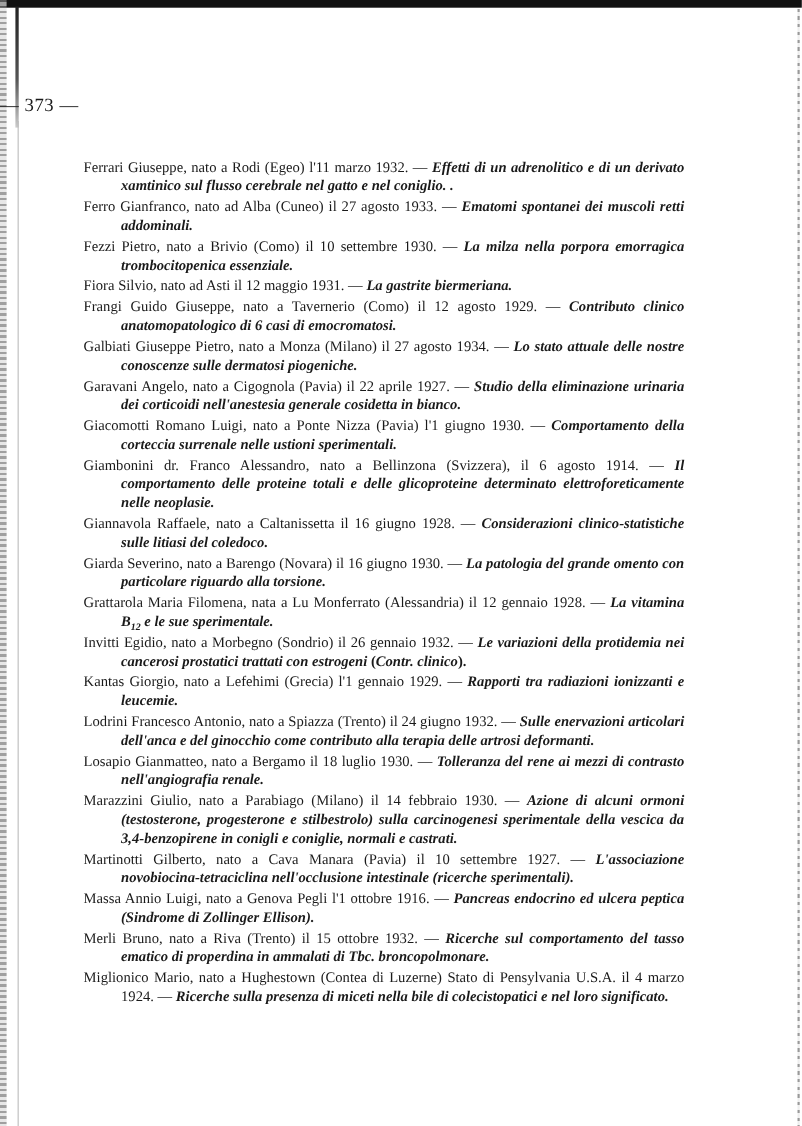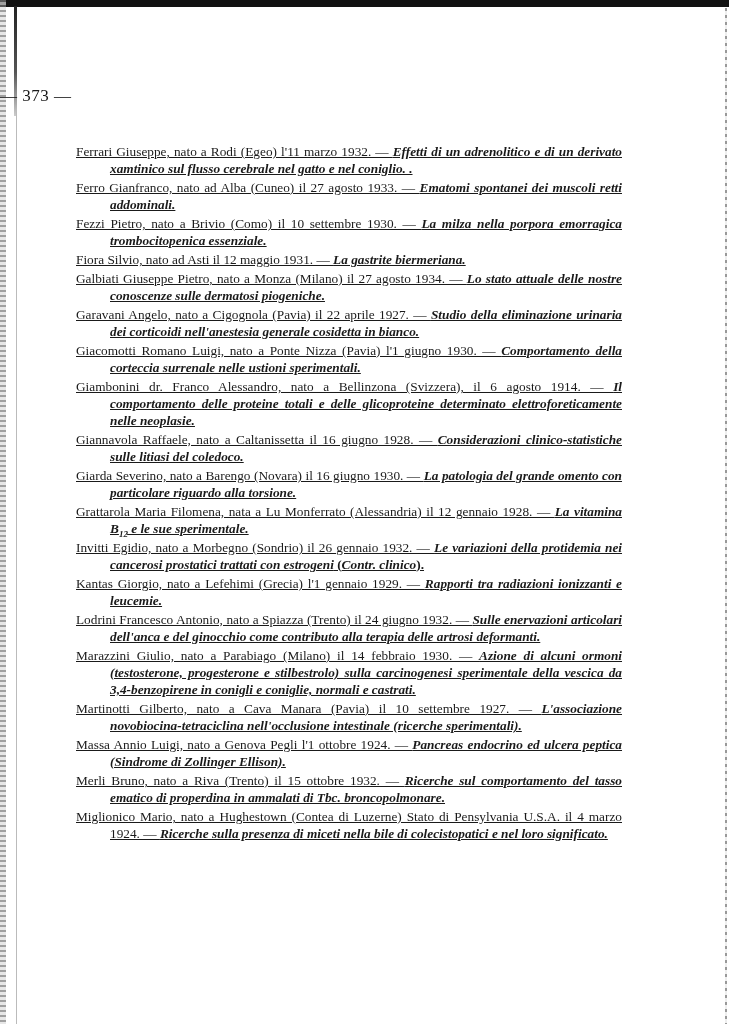--- a/index.html
+++ b/index.html
@@ -16,21 +16,21 @@
     background: linear-gradient(to bottom, #222, #555 60%, #ccc); }
   .left-line { position: absolute; left: 16px; top: 110px; width: 1px; height: 914px; background: #bbb; }
   .right-edge { position: absolute; right: 2px; top: 8px; width: 2px; height: 1016px;
     background: repeating-linear-gradient(to bottom, #999 0 3px, #eee 3px 7px); }
   .page-number {
     position: absolute; top: 86px; left: 0; width: 729px; text-align: left;
     font-size: 17px; letter-spacing: 0.5px;
   }
   .entries {
     position: absolute; left: 76px; top: 143px; width: 546px;
-    font-size: 13.3px; line-height: 17px; text-decoration: underline;
+    font-size: 13.3px; line-height: 17px;
   }
   .entry { margin: 0 0 2px 0; padding-left: 34px; text-indent: -34px; text-align: justify; }
   .entry .title { font-style: italic; font-weight: bold; }
   .entry .title .plain { font-style: normal; }
   sub { font-size: 9px; line-height: 0; }
 </style>
 </head>
 <body>
 
 <div class="top-bar"></div>
@@ -39,28 +39,30 @@
 <div class="left-line"></div>
 <div class="right-edge"></div>
 
 <div class="page-number">— 373 —</div>
 
 <div class="entries">
   <p class="entry"><span>Ferrari Giuseppe, nato a Rodi (Egeo) l'11 marzo 1932. — </span><span class="title">Effetti di un adrenolitico e di un derivato xamtinico sul flusso cerebrale nel gatto e nel coniglio. .</span></p>
   <p class="entry"><span>Ferro Gianfranco, nato ad Alba (Cuneo) il 27 agosto 1933. — </span><span class="title">Ematomi spontanei dei muscoli retti addominali.</span></p>
   <p class="entry"><span>Fezzi Pietro, nato a Brivio (Como) il 10 settembre 1930. — </span><span class="title">La milza nella porpora emorragica trombocitopenica essenziale.</span></p>
   <p class="entry"><span>Fiora Silvio, nato ad Asti il 12 maggio 1931. — </span><span class="title">La gastrite biermeriana.</span></p>
+  <p class="entry"><span>Frangi Guido Giuseppe, nato a Tavernerio (Como) il 12 agosto 1929. — </span><span class="title">Contributo clinico anatomopatologico di 6 casi di emocromatosi.</span></p>
   <p class="entry"><span>Galbiati Giuseppe Pietro, nato a Monza (Milano) il 27 agosto 1934. — </span><span class="title">Lo stato attuale delle nostre conoscenze sulle dermatosi piogeniche.</span></p>
   <p class="entry"><span>Garavani Angelo, nato a Cigognola (Pavia) il 22 aprile 1927. — </span><span class="title">Studio della eliminazione urinaria dei corticoidi nell'anestesia generale cosidetta in bianco.</span></p>
   <p class="entry"><span>Giacomotti Romano Luigi, nato a Ponte Nizza (Pavia) l'1 giugno 1930. — </span><span class="title">Comportamento della corteccia surrenale nelle ustioni sperimentali.</span></p>
   <p class="entry"><span>Giambonini dr. Franco Alessandro, nato a Bellinzona (Svizzera), il 6 agosto 1914. — </span><span class="title">Il comportamento delle proteine totali e delle glicoproteine determinato elettroforeticamente nelle neoplasie.</span></p>
   <p class="entry"><span>Giannavola Raffaele, nato a Caltanissetta il 16 giugno 1928. — </span><span class="title">Considerazioni clinico-statistiche sulle litiasi del coledoco.</span></p>
   <p class="entry"><span>Giarda Severino, nato a Barengo (Novara) il 16 giugno 1930. — </span><span class="title">La patologia del grande omento con particolare riguardo alla torsione.</span></p>
   <p class="entry"><span>Grattarola Maria Filomena, nata a Lu Monferrato (Alessandria) il 12 gennaio 1928. — </span><span class="title"><span>La vitamina B</span><sub>12</sub><span> e le sue sperimentale.</span></span></p>
   <p class="entry"><span>Invitti Egidio, nato a Morbegno (Sondrio) il 26 gennaio 1932. — </span><span class="title"><span>Le variazioni della protidemia nei cancerosi prostatici trattati con estrogeni</span><span class="plain"> (</span><span>Contr. clinico</span><span class="plain">).</span></span></p>
   <p class="entry"><span>Kantas Giorgio, nato a Lefehimi (Grecia) l'1 gennaio 1929. — </span><span class="title">Rapporti tra radiazioni ionizzanti e leucemie.</span></p>
   <p class="entry"><span>Lodrini Francesco Antonio, nato a Spiazza (Trento) il 24 giugno 1932. — </span><span class="title">Sulle enervazioni articolari dell'anca e del ginocchio come contributo alla terapia delle artrosi deformanti.</span></p>
+  <p class="entry"><span>Losapio Gianmatteo, nato a Bergamo il 18 luglio 1930. — </span><span class="title">Tolleranza del rene ai mezzi di contrasto nell'angiografia renale.</span></p>
   <p class="entry"><span>Marazzini Giulio, nato a Parabiago (Milano) il 14 febbraio 1930. — </span><span class="title">Azione di alcuni ormoni (testosterone, progesterone e stilbestrolo) sulla carcinogenesi sperimentale della vescica da 3,4-benzopirene in conigli e coniglie, normali e castrati.</span></p>
   <p class="entry"><span>Martinotti Gilberto, nato a Cava Manara (Pavia) il 10 settembre 1927. — </span><span class="title">L'associazione novobiocina-tetraciclina nell'occlusione intestinale (ricerche sperimentali).</span></p>
-  <p class="entry"><span>Massa Annio Luigi, nato a Genova Pegli l'1 ottobre 1924. — </span><span class="title">Pancreas endocrino ed ulcera peptica (Sindrome di Zollinger Ellison).</span></p>
+  <p class="entry"><span>Massa Annio Luigi, nato a Genova Pegli l'1 ottobre 1916. — </span><span class="title">Pancreas endocrino ed ulcera peptica (Sindrome di Zollinger Ellison).</span></p>
   <p class="entry"><span>Merli Bruno, nato a Riva (Trento) il 15 ottobre 1932. — </span><span class="title">Ricerche sul comportamento del tasso ematico di properdina in ammalati di Tbc. broncopolmonare.</span></p>
   <p class="entry"><span>Miglionico Mario, nato a Hughestown (Contea di Luzerne) Stato di Pensylvania U.S.A. il 4 marzo 1924. — </span><span class="title">Ricerche sulla presenza di miceti nella bile di colecistopatici e nel loro significato.</span></p>
 </div>
 
 </body></html>

